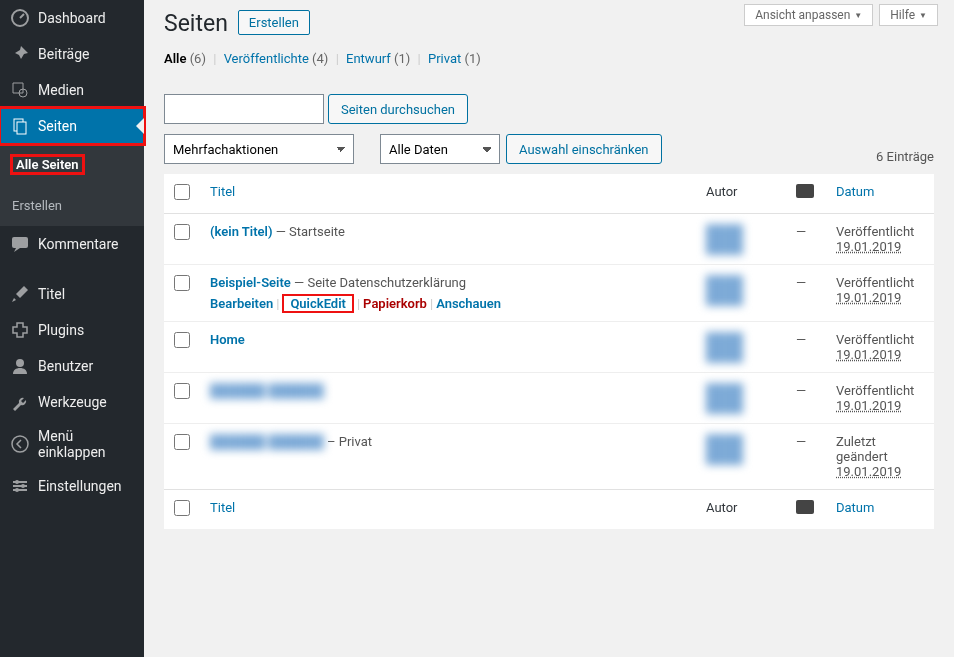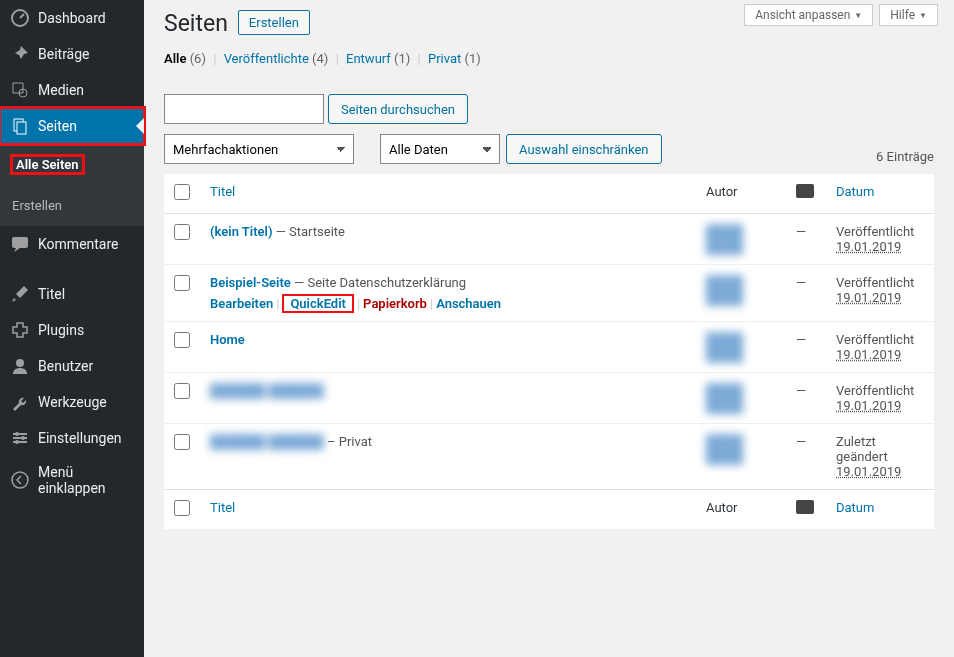--- a/index.html
+++ b/index.html
@@ -142,38 +142,38 @@
         <span class="ico">
           <svg width="20" height="20" viewBox="0 0 20 20" fill="currentColor">
             <path d="M14 6a4 4 0 00-5 5l-6 6 2 2 6-6a4 4 0 005-5l-3 3-2-2z"></path>
           </svg>
         </span>
         <span>Werkzeuge</span>
       </div>
     <div class="side-item">
         <span class="ico">
           <svg width="20" height="20" viewBox="0 0 20 20" fill="currentColor">
+            <circle cx="10" cy="10" r="8" fill="none" stroke="currentColor" stroke-width="1.5"></circle>
+            <path d="M11 6l-4 4 4 4" fill="none" stroke="currentColor" stroke-width="1.5"></path>
+          </svg>
+        </span>
+        <span>Menü einklappen</span>
+      </div>
+    <div class="side-item">
+        <span class="ico">
+          <svg width="20" height="20" viewBox="0 0 20 20" fill="currentColor">
             <rect x="3" y="5" width="14" height="2"></rect>
             <rect x="3" y="9" width="14" height="2"></rect>
             <rect x="3" y="13" width="14" height="2"></rect>
             <circle cx="7" cy="6" r="2"></circle>
             <circle cx="13" cy="10" r="2"></circle>
             <circle cx="7" cy="14" r="2"></circle>
           </svg>
         </span>
         <span>Einstellungen</span>
-      </div>
-    <div class="side-item">
-        <span class="ico">
-          <svg width="20" height="20" viewBox="0 0 20 20" fill="currentColor">
-            <circle cx="10" cy="10" r="8" fill="none" stroke="currentColor" stroke-width="1.5"></circle>
-            <path d="M11 6l-4 4 4 4" fill="none" stroke="currentColor" stroke-width="1.5"></path>
-          </svg>
-        </span>
-        <span>Menü einklappen</span>
       </div>
   </div>
 
   <div class="main">
     <div class="topright">
       <div class="tab-btn">
           <span>Ansicht anpassen</span>
           <span class="tri">▼</span>
         </div>
       <div class="tab-btn">

